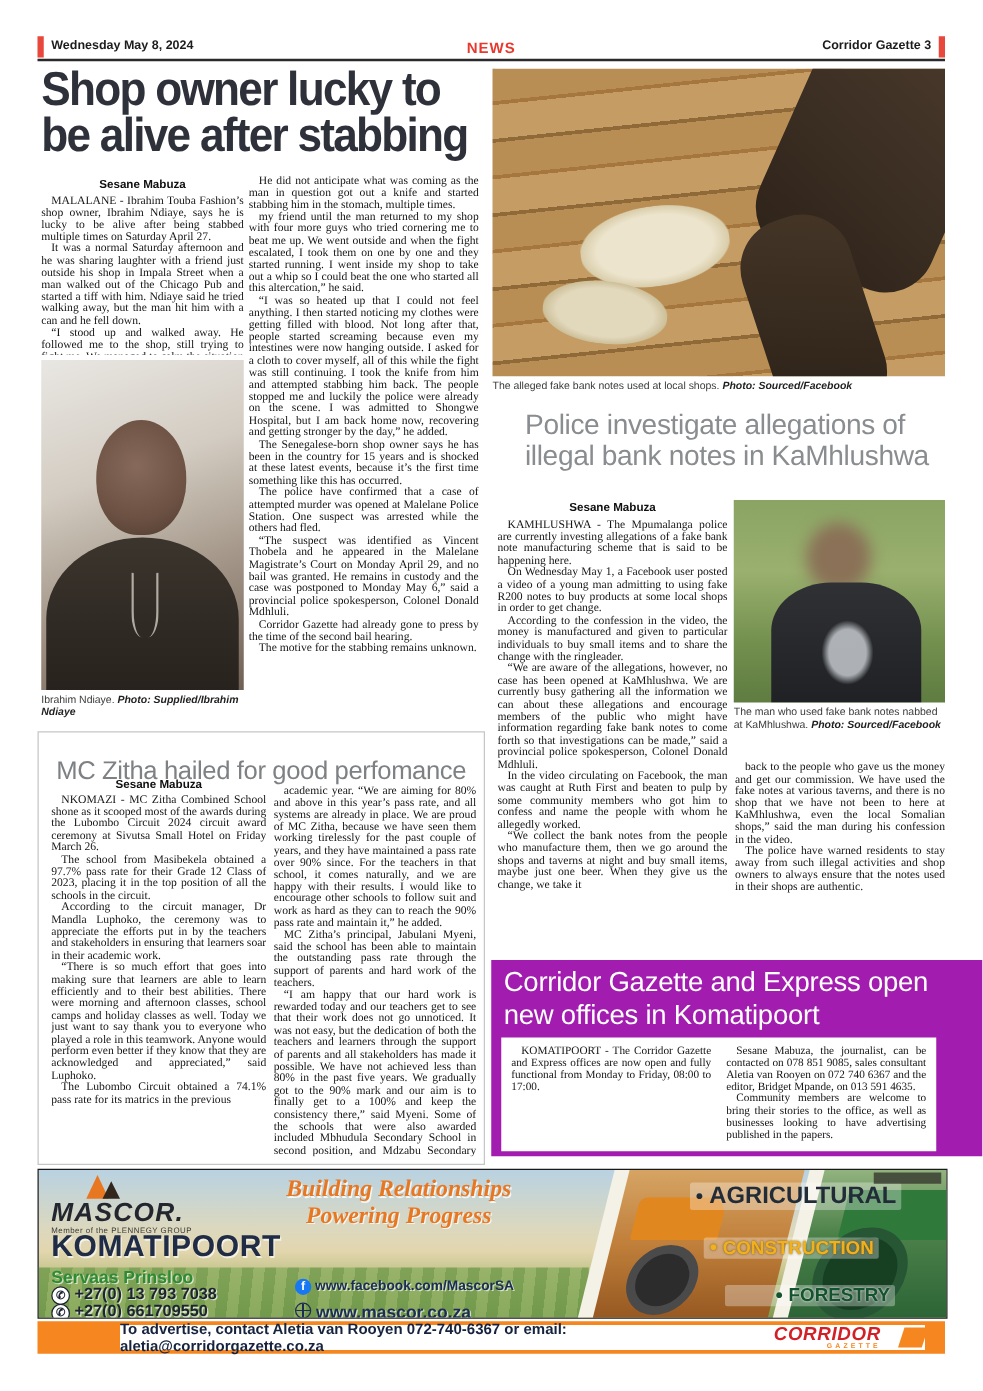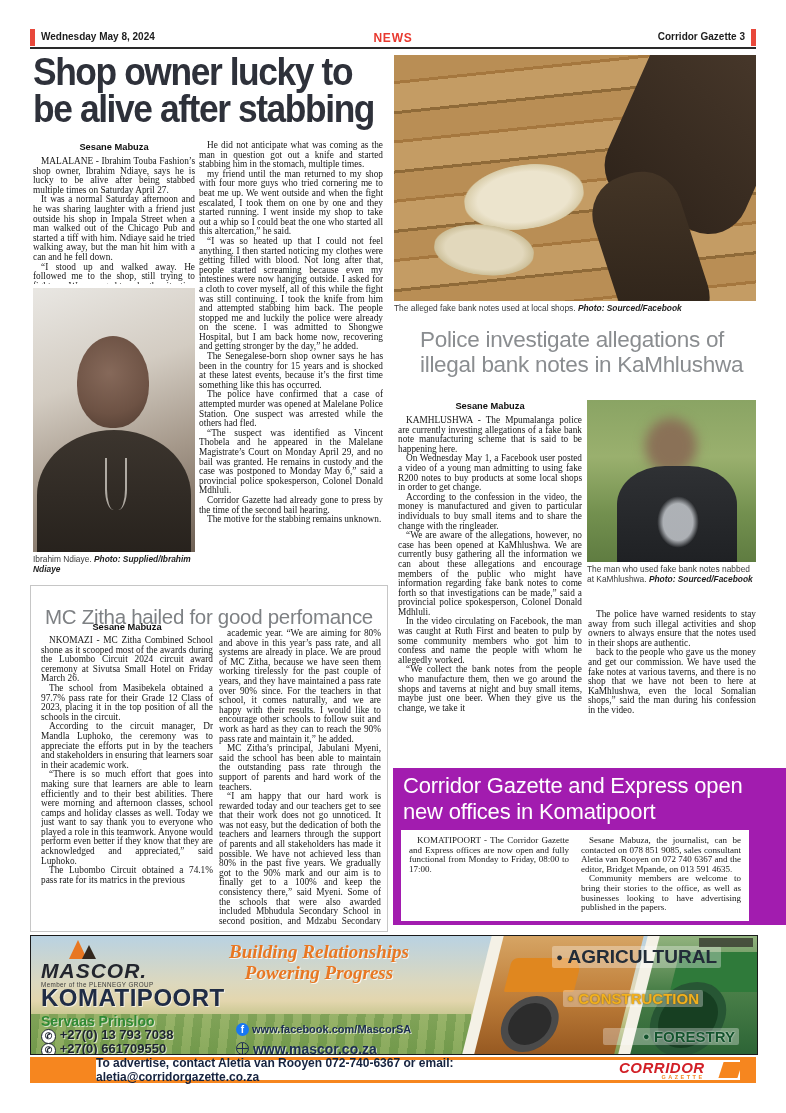--- a/index.html
+++ b/index.html
@@ -84,21 +84,21 @@
   .ph1{top:92px;} .ph2{top:106px;}
   .slogan{position:absolute;left:168px;top:5px;width:240px;text-align:center;font-family:"Liberation Serif",serif;font-style:italic;font-weight:700;color:#e87722;font-size:19px;line-height:21px;text-shadow:1px 1px 0 #ffffffcc;z-index:3;}
   .fbrow,.webrow{position:absolute;left:205px;font-size:11px;font-weight:800;color:#1b2d52;z-index:3;text-shadow:1px 1px 0 #ffffffaa;}
   .fbrow{top:87px;} .webrow{top:105px;font-size:14px;}
   .fbic{display:inline-block;width:13px;height:13px;border-radius:50%;background:#1877f2;color:#fff;font-size:10px;line-height:13px;text-align:center;font-weight:700;text-shadow:none;}
   .webic{display:inline-block;width:11px;height:11px;border-radius:50%;border:1.5px solid #1b2d52;background:linear-gradient(90deg,transparent 45%,#1b2d52 45% 55%,transparent 55%),linear-gradient(0deg,transparent 45%,#1b2d52 45% 55%,transparent 55%);vertical-align:-1px;}
   .cat{position:absolute;z-index:3;font-weight:800;white-space:nowrap;background:rgba(255,255,255,.32);padding:0 4px;border-radius:2px;}
   .cat .dot{font-size:11px;vertical-align:2px;}
   .cat-ag{right:36px;top:10px;font-size:19px;color:#222c38;}
   .cat-co{right:54px;top:54px;font-size:15px;color:#f2b01e;text-shadow:0 0 2px #6e5200;}
-  .cat-fo{right:18px;top:92px;font-size:15px;color:#14532d;text-shadow:0 0 2px #ffffff;padding-left:40px;}
+  .cat-fo{right:41px;top:92px;font-size:15px;color:#14532d;text-shadow:0 0 2px #ffffff;padding-left:40px;}
 
   
   .footer{position:absolute;left:30px;top:1057px;width:726px;height:26px;display:flex;align-items:stretch;}
   .f-left{width:66px;background:#f6861f;}
   .f-right{width:16px;background:#f6861f;}
   .f-mid{flex:1;background:#fff;border-top:3px solid #f6861f;border-bottom:3px solid #f6861f;display:flex;align-items:center;justify-content:center;gap:16px;}
   .f-text{font-size:12px;font-weight:700;color:#16233f;}
   .f-logo{display:flex;flex-direction:column;align-items:flex-end;line-height:1;}
   .f-corridor{font-size:15px;font-weight:800;font-style:italic;color:#d22027;letter-spacing:.5px;}
   .f-gazette{font-size:5.5px;font-weight:700;color:#f6861f;letter-spacing:2.5px;}
@@ -173,22 +173,22 @@
     <div class="p3-head"></div>
     <div class="p3-torso"></div>
     <div class="p3-print"></div>
   </div>
   <div class="caption" style="left:587px;top:565px;width:169px;">
     <span>The man who used fake bank notes nabbed at KaMhlushwa.</span>
     <span class="credit">Photo: Sourced/Facebook</span>
   </div>
 
   <div class="copy" style="left:588px;top:610px;width:168px;height:150px;">
+    <p>back to the people who gave us the money and get our commission. We have used the fake notes at various taverns, and there is no shop that we have not been to here at KaMhlushwa, even the local Somalian shops,” said the man during his confession in the video.</p>
     <p>The police have warned residents to stay away from such illegal activities and shop owners to always ensure that the notes used in their shops are authentic.</p>
-    <p>back to the people who gave us the money and get our commission. We have used the fake notes at various taverns, and there is no shop that we have not been to here at KaMhlushwa, even the local Somalian shops,” said the man during his confession in the video.</p>
   </div>
 
   <div class="sbox">
     <div class="h3 h-gray" style="position:absolute;">MC Zitha hailed for good perfomance</div>
     <div class="byline">Sesane Mabuza</div>
     <div class="copy s-col1">
       <p>NKOMAZI - MC Zitha Combined School shone as it scooped most of the awards during the Lubombo Circuit 2024 circuit award ceremony at Sivutsa Small Hotel on Friday March 26.</p>
       <p>The school from Masibekela obtained a 97.7% pass rate for their Grade 12 Class of 2023, placing it in the top position of all the schools in the circuit.</p>
       <p>According to the circuit manager, Dr Mandla Luphoko, the ceremony was to appreciate the efforts put in by the teachers and stakeholders in ensuring that learners soar in their academic work.</p>
       <p>“There is so much effort that goes into making sure that learners are able to learn efficiently and to their best abilities. There were morning and afternoon classes, school camps and holiday classes as well. Today we just want to say thank you to everyone who played a role in this teamwork. Anyone would perform even better if they know that they are acknowledged and appreciated,” said Luphoko.</p>

